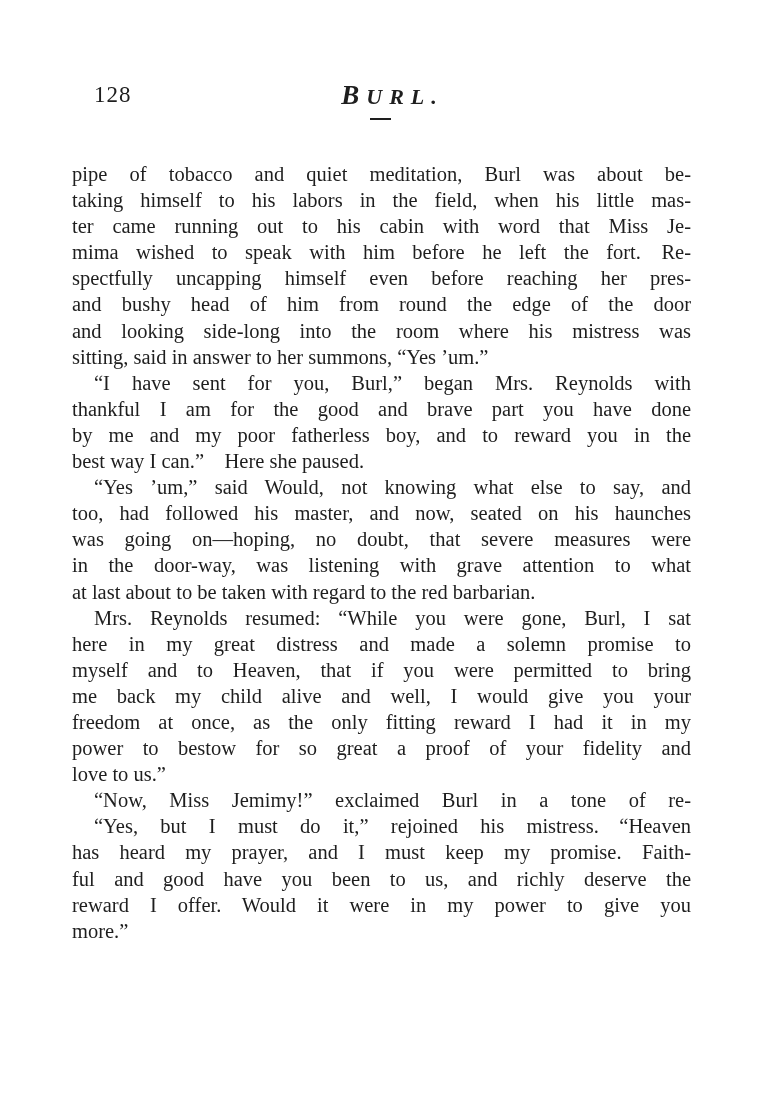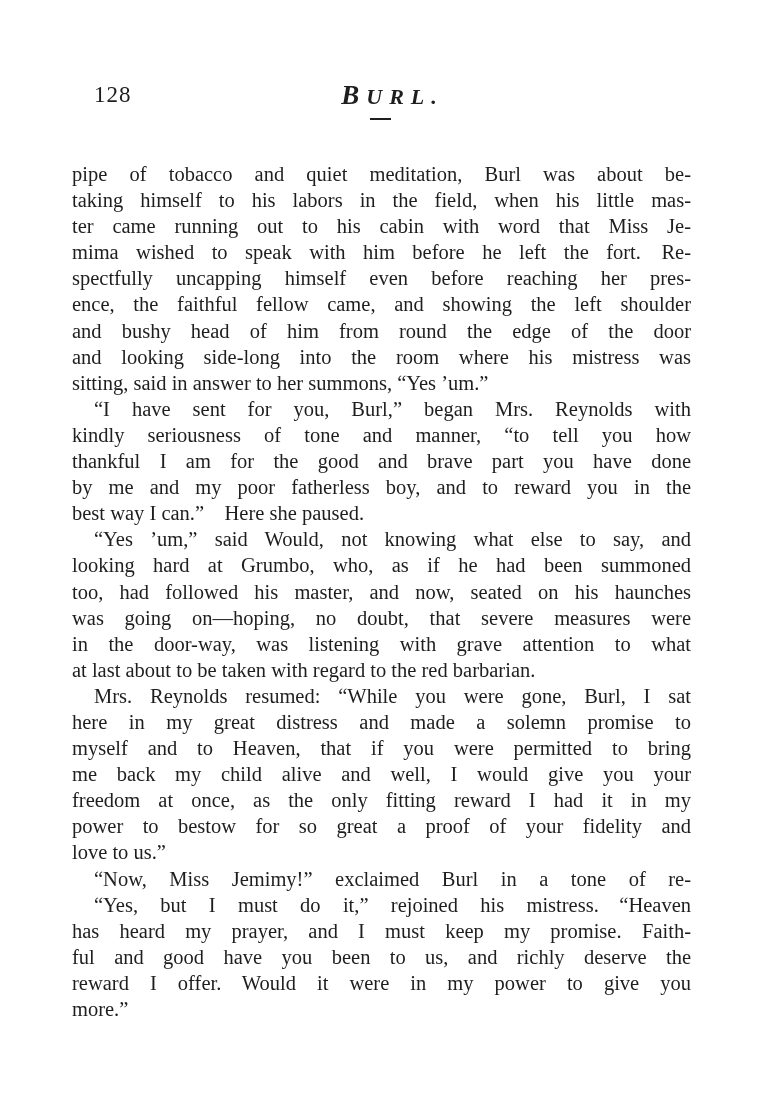--- a/index.html
+++ b/index.html
@@ -74,31 +74,28 @@
     <span class="pagenum">128</span>
     <div class="title">BURL.</div>
     <div class="rule"></div>
   </div>
   <div class="body">
       <div class="line">pipe of tobacco and quiet meditation, Burl was about be-</div>
       <div class="line">taking himself to his labors in the field, when his little mas-</div>
       <div class="line">ter came running out to his cabin with word that Miss Je-</div>
       <div class="line">mima wished to speak with him before he left the fort. Re-</div>
       <div class="line">spectfully uncapping himself even before reaching her pres-</div>
-      <div class="line">ence, the faithful fellow came, and showing the left shoulder</div>
       <div class="line">and bushy head of him from round the edge of the door</div>
       <div class="line">and looking side-long into the room where his mistress was</div>
       <div class="line para-last">sitting, said in answer to her summons, “Yes ’um.”</div>
       <div class="line indent-first">“I have sent for you, Burl,” began Mrs. Reynolds with</div>
-      <div class="line">kindly seriousness of tone and manner, “to tell you how</div>
       <div class="line">thankful I am for the good and brave part you have done</div>
       <div class="line">by me and my poor fatherless boy, and to reward you in the</div>
       <div class="line para-last">best way I can.” Here she paused.</div>
       <div class="line indent-first">“Yes ’um,” said Would, not knowing what else to say, and</div>
-      <div class="line">looking hard at Grumbo, who, as if he had been summoned</div>
       <div class="line">too, had followed his master, and now, seated on his haunches</div>
       <div class="line">was going on—hoping, no doubt, that severe measures were</div>
       <div class="line">in the door-way, was listening with grave attention to what</div>
       <div class="line para-last">at last about to be taken with regard to the red barbarian.</div>
       <div class="line indent-first">Mrs. Reynolds resumed: “While you were gone, Burl, I sat</div>
       <div class="line">here in my great distress and made a solemn promise to</div>
       <div class="line">myself and to Heaven, that if you were permitted to bring</div>
       <div class="line">me back my child alive and well, I would give you your</div>
       <div class="line">freedom at once, as the only fitting reward I had it in my</div>
       <div class="line">power to bestow for so great a proof of your fidelity and</div>

